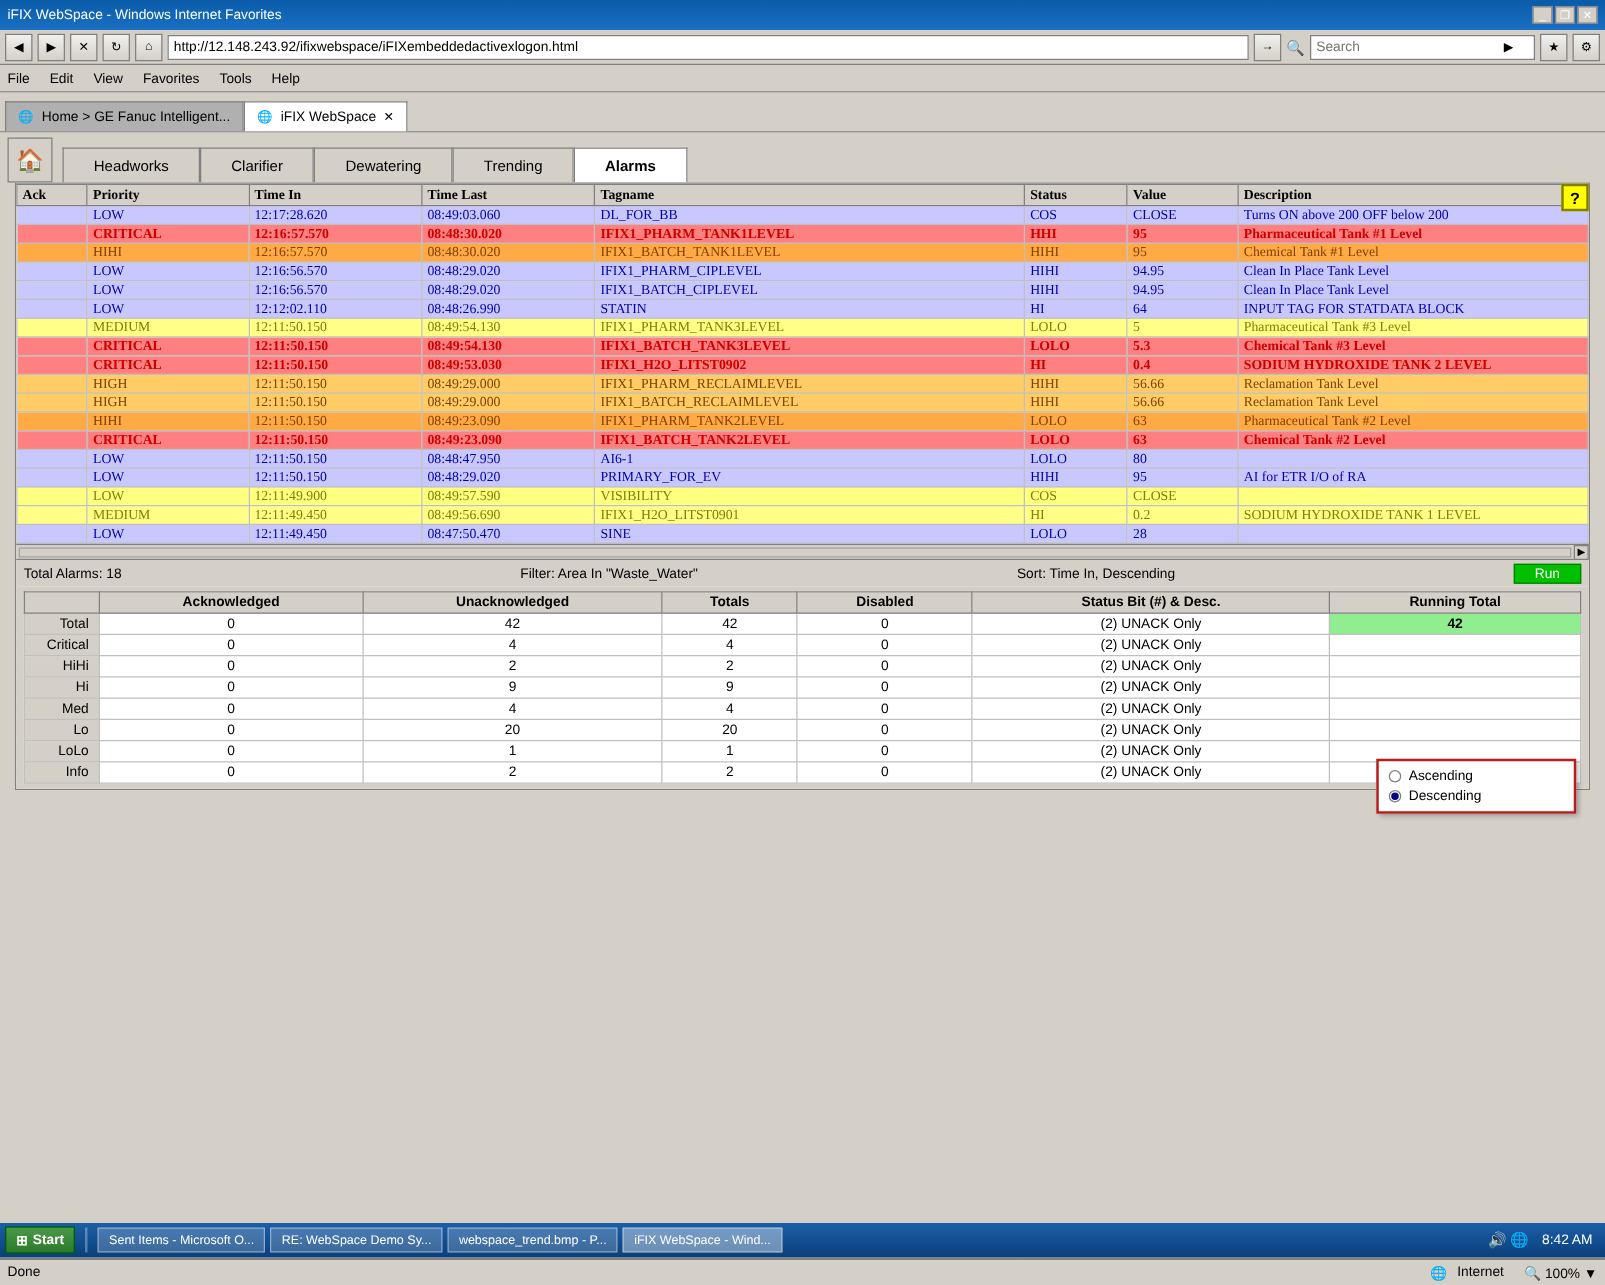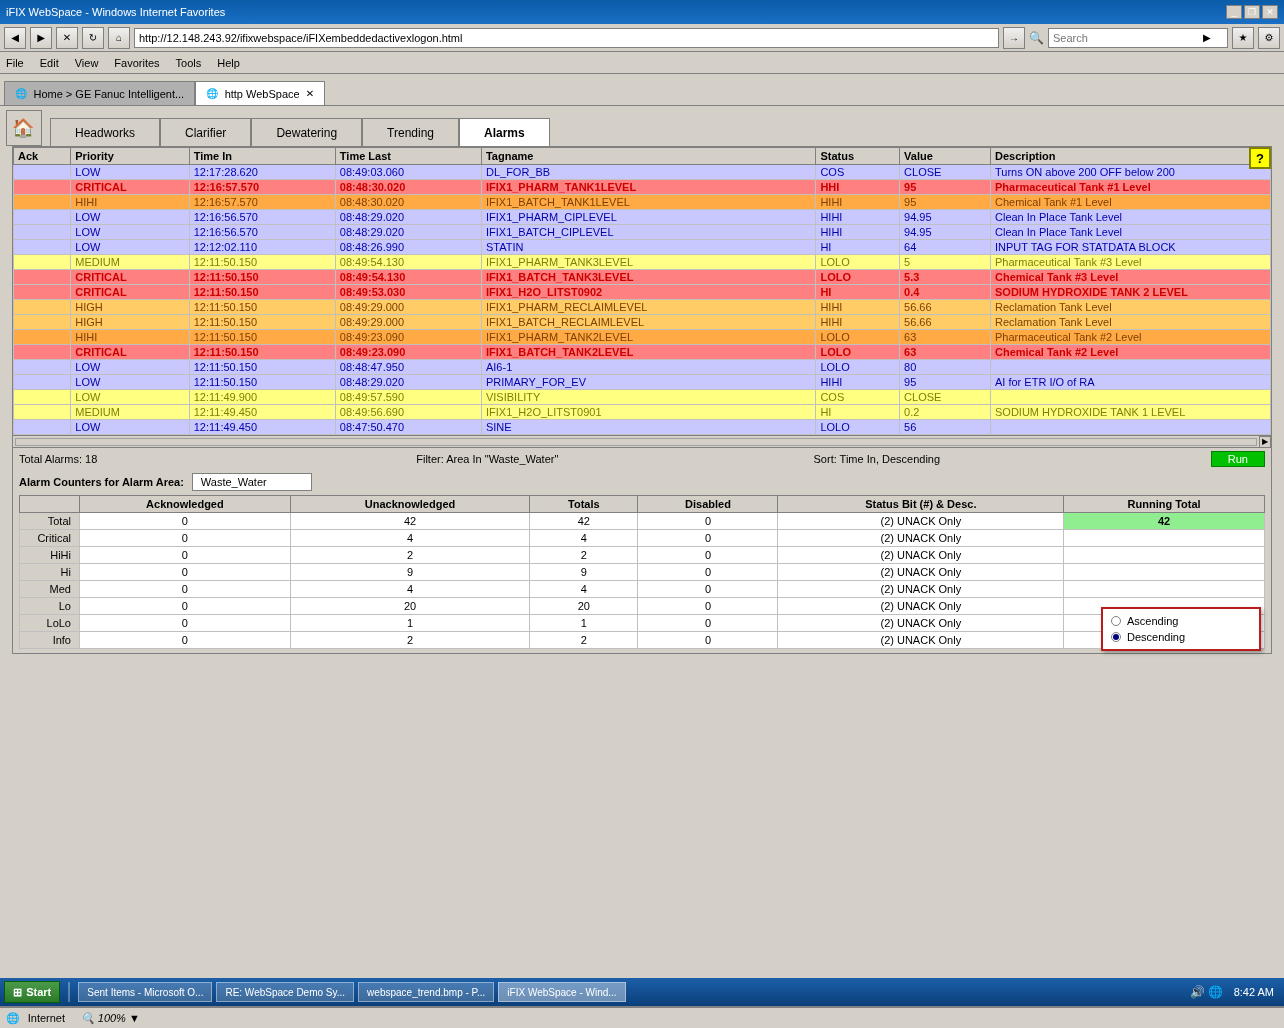--- a/index.html
+++ b/index.html
@@ -355,21 +355,21 @@
     <span class="menu-item">Help</span>
   </div>
 
   <div class="tabs-bar">
     <div class="browser-tab inactive">
       <span style="font-size:10px;">🌐</span>
       <span>Home &gt; GE Fanuc Intelligent...</span>
     </div>
     <div class="browser-tab active">
       <span style="font-size:10px;">🌐</span>
-      <span>http WebSpace</span>
+      <span>iFIX WebSpace</span>
       <span class="tab-close">✕</span>
     </div>
   </div>
 
   <div style="background:#d4d0c8; padding:4px 6px 4px;">
 
     <div style="display:flex; align-items:flex-end; margin-bottom:0;">
       <div class="home-btn">
         <span style="font-size:18px;">🏠</span>
       </div>
@@ -387,21 +387,21 @@
       </div>
       <div class="nav-tab active">
         <span>Alarms</span>
       </div>
     </div>
 
     <div class="main-panel" style="position:relative;">
 
       <div class="help-btn" style="position:absolute; right:0; top:0; z-index:10;">?</div>
 
-      <div class="scroll-container" style="max-height:330px; overflow-y:auto; overflow-x:auto;">
+      <div class="scroll-container" style="max-height:330px; overflow-y:auto; overflow-x:auto;font-family:Liberation Serif, serif;">
         <table class="alarm-table">
           <thead>
             <tr>
               <th>Ack</th>
               <th>Priority</th>
               <th>Time In</th>
               <th>Time Last</th>
               <th>Tagname</th>
               <th>Status</th>
               <th>Value</th>
@@ -579,21 +579,21 @@
                 <td>0.2</td>
                 <td style="min-width: 280px;">SODIUM HYDROXIDE TANK 1 LEVEL</td>
               </tr>
               <tr style="background: rgb(200, 200, 255); color: rgb(0, 0, 170);">
                 <td></td>
                 <td>LOW</td>
                 <td>12:11:49.450</td>
                 <td>08:47:50.470</td>
                 <td>SINE</td>
                 <td>LOLO</td>
-                <td>56</td>
+                <td>28</td>
                 <td style="min-width: 280px;"></td>
               </tr>
             </tbody>
         </table>
       </div>
 
       <div style="height:12px; background:#d4d0c8; border-top:1px solid #808080; display:flex; align-items:center;">
         <div style="flex:1; height:8px; background:#d4d0c8; border:1px solid #a0a0a0; margin:0 2px;"></div>
         <div style="width:12px; height:12px; background:#d4d0c8; border:1px solid #808080; display:flex; align-items:center; justify-content:center; font-size:8px; cursor:pointer;">▶</div>
       </div>
@@ -613,24 +613,20 @@
         </div>
         <div class="sort-option">
           <div class="radio-btn">
             <div class="radio-filled"></div>
           </div>
           <span>Descending</span>
         </div>
       </div>
 
       <div class="alarm-counters">
-        <div class="counter-header">
-          <span class="area-label">Alarm Counters for Alarm Area:</span>
-          <div class="area-value">Waste_Water</div>
-        </div>
         <table class="counter-table">
           <thead>
             <tr>
               <th style="background:#d4d0c8; width:60px;"></th>
               <th>Acknowledged</th>
               <th>Unacknowledged</th>
               <th>Totals</th>
               <th>Disabled</th>
               <th>Status Bit (#) &amp; Desc.</th>
               <th>Running Total</th>
@@ -725,20 +721,21 @@
     <div class="taskbar-item">RE: WebSpace Demo Sy...</div>
     <div class="taskbar-item">webspace_trend.bmp - P...</div>
     <div class="taskbar-item active">iFIX WebSpace - Wind...</div>
     <div class="taskbar-right">
       <span style="font-size:12px;">🔊 🌐</span>
       <span class="clock">8:42 AM</span>
     </div>
   </div>
 
   <div class="bottom-status">
+    <span class="status-left">Done</span>
     <div class="status-right">
       <span>🌐</span>
       <span>Internet</span>
-      <span style="margin-left:8px;font-style:italic;">🔍 100% ▼</span>
+      <span style="margin-left:8px;">🔍 100% ▼</span>
     </div>
   </div>
 
 </div>
 
 </body></html>

